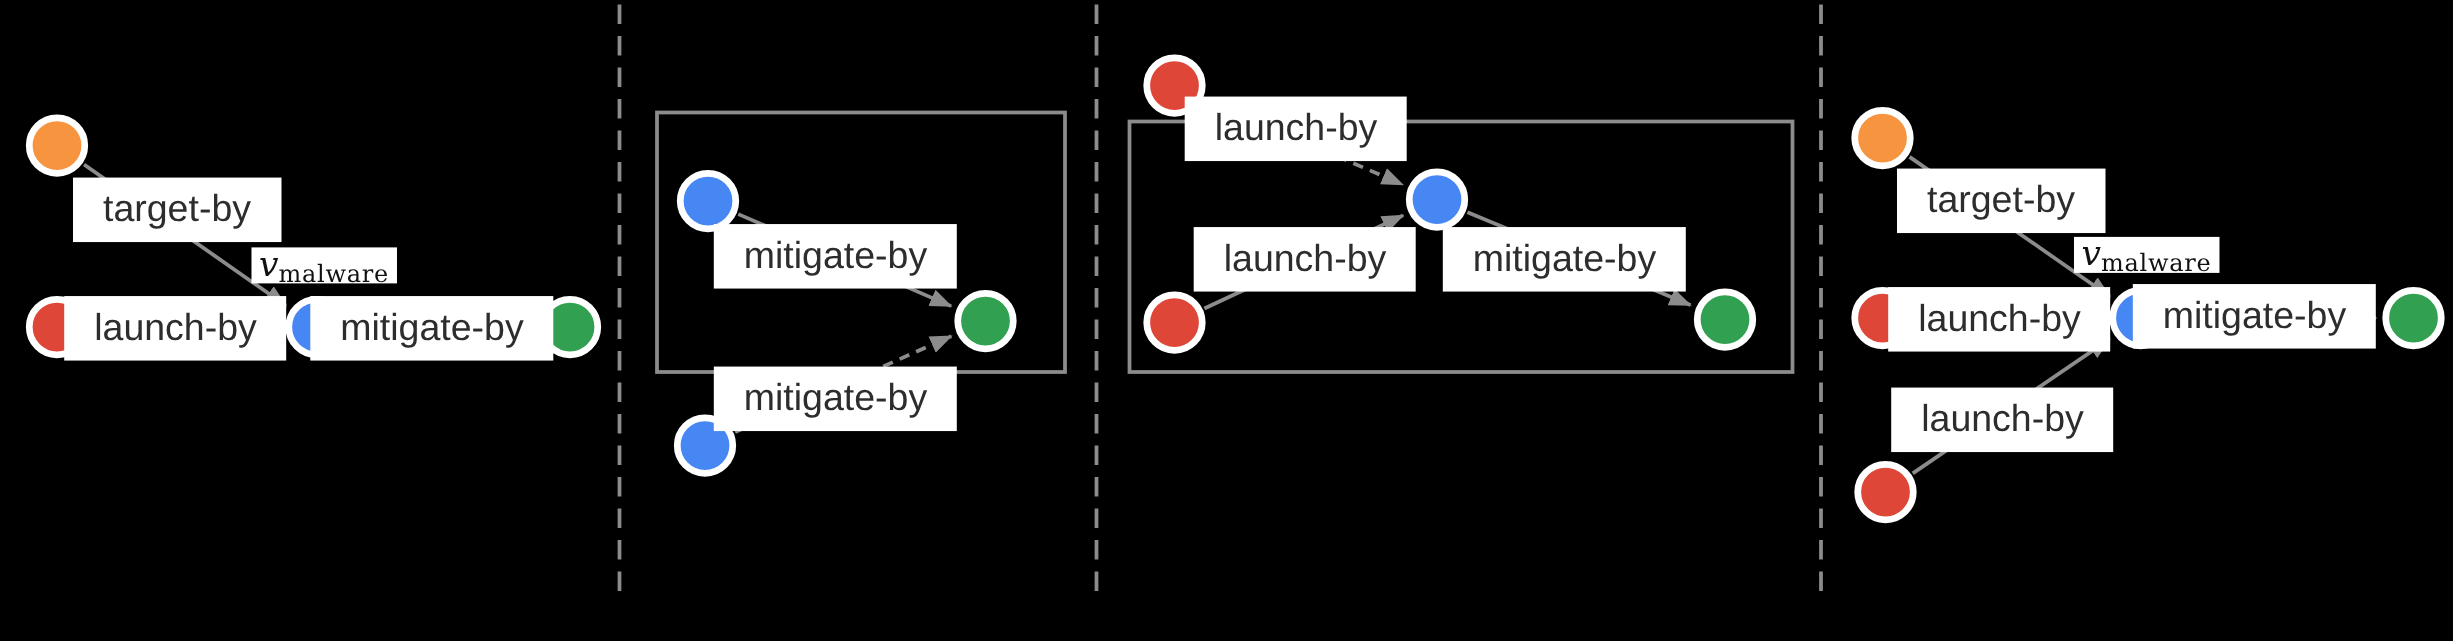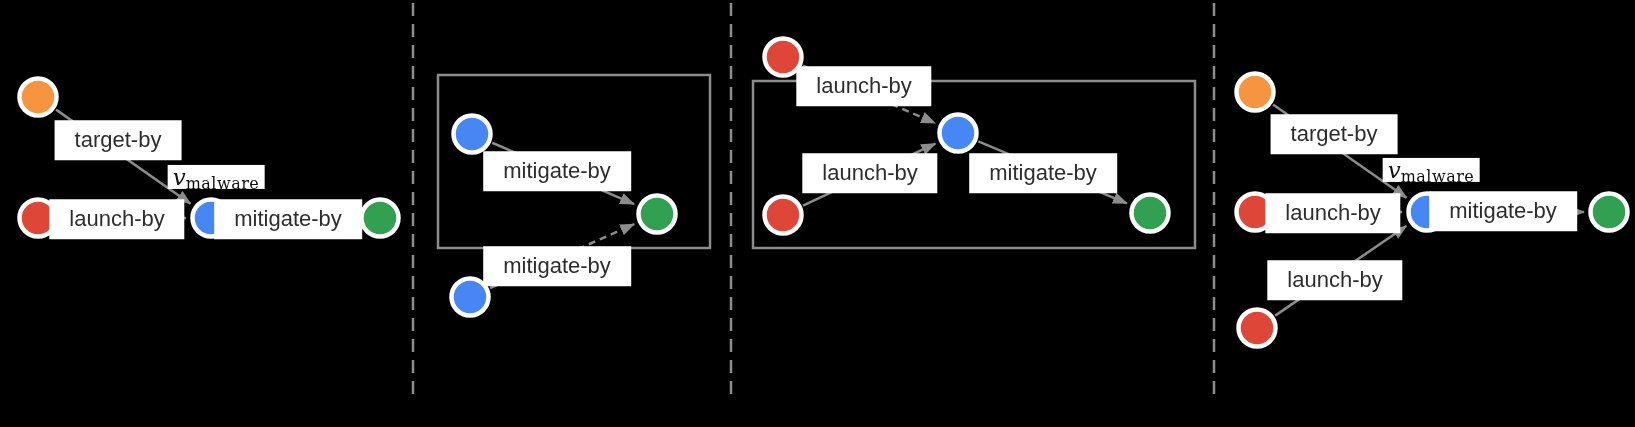--- a/index.html
+++ b/index.html
@@ -1,21 +1,21 @@
 <!DOCTYPE html>
 <html><head>
 <meta charset="utf-8">
 <style>
   html,body{margin:0;padding:0;background:#000;}
   #diagram{position:relative;overflow:hidden;font-family:"Liberation Sans",sans-serif;}
   #diagram-svg{position:absolute;left:0;top:0;}
   #label-layer{position:absolute;left:0;top:0;width:100%;height:100%;}
   .edge-label{
     position:absolute;transform:translate(-50%,-50%);
-    font-size:22px;line-height:1.25;padding:6px 20px;white-space:nowrap;
+    font-size:25px;line-height:1.25;padding:6px 20px;white-space:nowrap;
   }
   .math-label{
     position:absolute;transform:translate(-50%,-50%);
     font-family:"DejaVu Serif",serif;padding:0 5px;white-space:nowrap;line-height:1.05;
   }
   .math-label .var{font-style:italic;font-size:23px;}
   .math-label .sub{font-size:16px;position:relative;top:4px;letter-spacing:0.5px;}
 </style>
 </head>
 <body>

